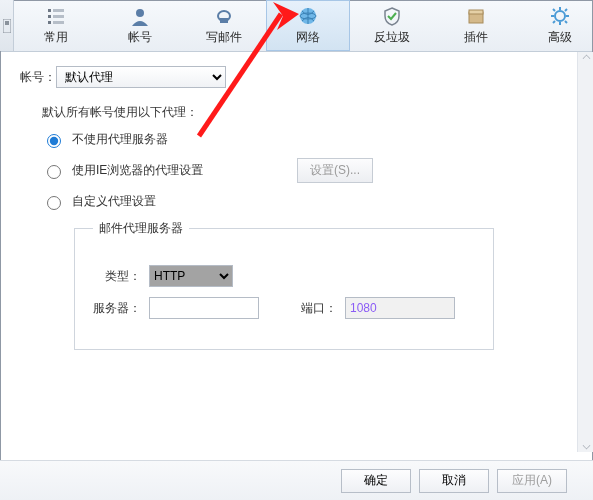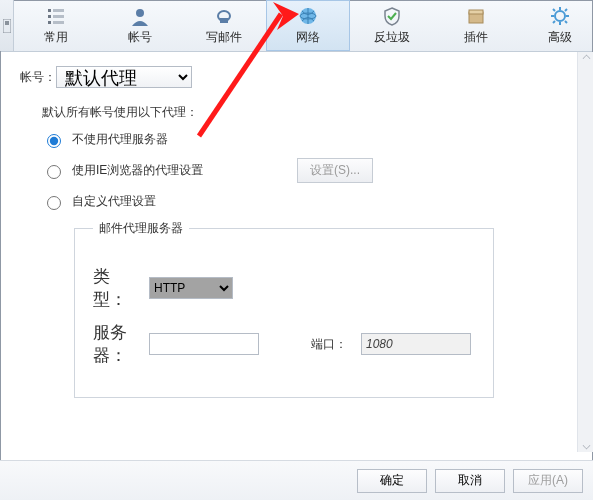--- a/index.html
+++ b/index.html
@@ -12,41 +12,41 @@
   .tb-item.narrow { flex:0 0 14px; background:linear-gradient(#eef2f7,#dfe5ec); border-right:1px solid #c3cdd8; }
   .tb-item.active { background:linear-gradient(#e7f1fb,#d2e3f2); box-shadow:inset 0 0 0 1px #a7c6e6; }
   .tb-ico { width:22px; height:22px; display:flex; align-items:center; justify-content:center; }
   .tb-lbl { font-size:12px; color:#2b2b2b; }
 
   
   .content { padding:14px 20px 0 20px; height:400px; position:relative; }
   .row { display:flex; align-items:center; margin-bottom:8px; }
   .lbl { font-size:12px; }
 
-  select.acct { width:136px; height:22px; border:1px solid #b5bcc6; background:linear-gradient(#fff,#f0f2f5); font-size:18px; padding-left:4px; }
+  select.acct { width:170px; height:22px; border:1px solid #b5bcc6; background:linear-gradient(#fff,#f0f2f5); font-size:12px; padding-left:4px; }
 
   .desc { margin:16px 0 8px 22px; font-size:12px; }
 
   .opt { display:flex; align-items:center; margin:10px 0 10px 22px; gap:8px; }
   .opt input[type=radio] { width:14px; height:14px; accent-color:#1e7bd6; }
   .opt .txt { font-size:12px; }
 
   .settings-btn { margin-left:auto; margin-right:200px; height:25px; padding:0 12px; background:linear-gradient(#fcfcfd,#eceef2); border:1px solid #c6ccd4; color:#9a9a9a; font-size:12px; cursor:default; }
 
   fieldset.proxy { margin:4px 0 0 54px; border:1px solid #cfd5dd; padding:18px 10px 20px 18px; width:420px; }
   fieldset.proxy legend { padding:0 6px; font-size:12px; color:#333; }
   .prow { display:flex; align-items:center; margin:10px 0; gap:8px; }
-  .plbl { width:48px; font-size:17px; }
-  .plbl2 { width:42px; font-size:12px; margin-left:44px; }
+  .plbl { width:48px; text-align:right; font-size:12px; }
+  .plbl2 { width:42px; text-align:right; font-size:12px; margin-left:28px; }
   .pselect { width:84px; height:22px; border:1px solid #b5bcc6; font-size:12px; background:#a3a3a3; }
   .pinput { width:110px; height:22px; border:1px solid #b5bcc6; background:#fff; font-size:12px; padding:0 4px; }
-  .pinput[disabled] { background:#f1f1f1; color:#404040;font-style:italic; }
-
-  
-  .footer { position:absolute; left:0; right:0; bottom:0; height:40px; border-top:1px solid #d6dbe2; background:linear-gradient(#f8f9fb,#eef1f5); display:flex; justify-content:flex-end; align-items:center; gap:8px; padding:0 10px; }
+  .pinput[disabled] { background:#f1f1f1; color:#8b5cf6; }
+
+  
+  .footer { position:absolute; left:0; right:0; bottom:0; height:40px; border-top:1px solid #d6dbe2; background:linear-gradient(#f8f9fb,#eef1f5); display:flex; justify-content:flex-end; align-items:center; gap:8px; padding:0 26px; }
   .fbtn { height:24px; min-width:70px; padding:0 12px; background:linear-gradient(#fdfdfe,#eef0f4); border:1px solid #b7bec8; font-size:12px; cursor:pointer; }
   .fbtn:disabled { color:#9e9e9e; cursor:default; }
 
   
   .arrow { position:absolute; left:181px; top:-4px; pointer-events:none; }
 
   
   .scrollhint { position:absolute; top:52px; right:0; width:16px; height:400px; background:#f0f2f5; border-left:1px solid #e0e4ea; }
   .scrollhint::before { content:""; position:absolute; top:2px; left:4px; width:8px; height:8px; border-top:1px solid #9aa1ab; border-left:1px solid #9aa1ab; transform:rotate(45deg) scale(0.6); }
   .scrollhint::after { content:""; position:absolute; bottom:2px; left:4px; width:8px; height:8px; border-bottom:1px solid #9aa1ab; border-right:1px solid #9aa1ab; transform:rotate(45deg) scale(0.6); }

